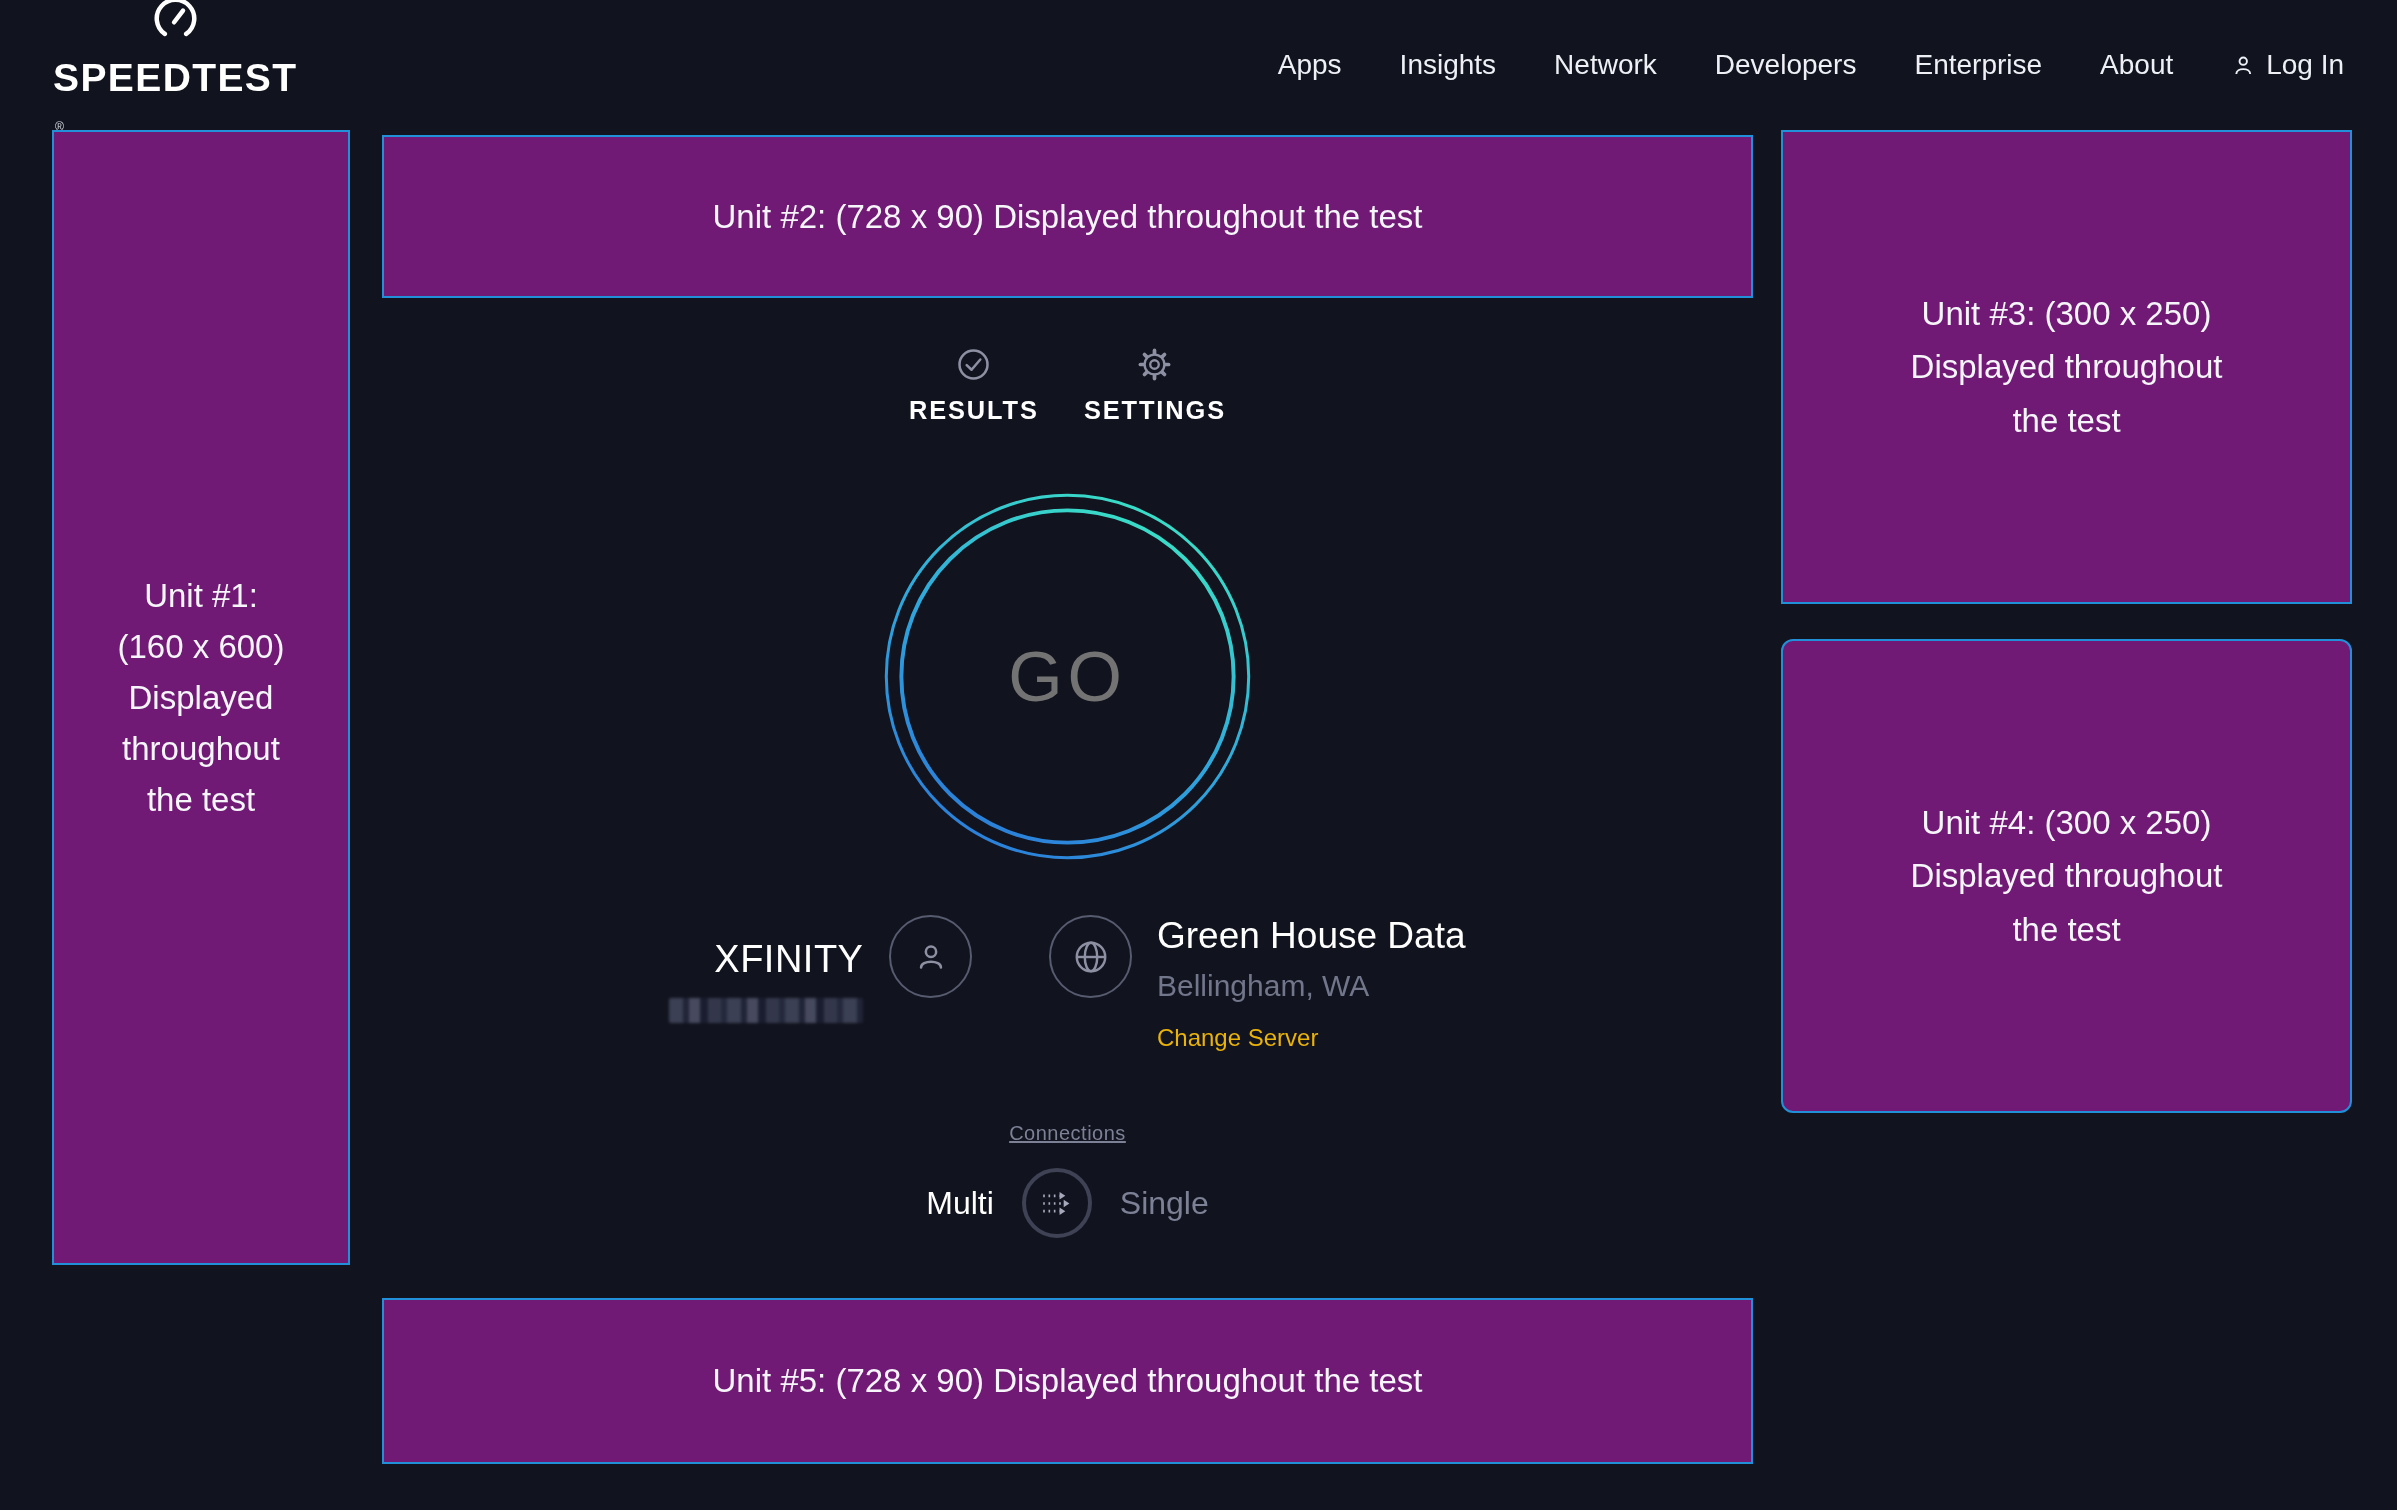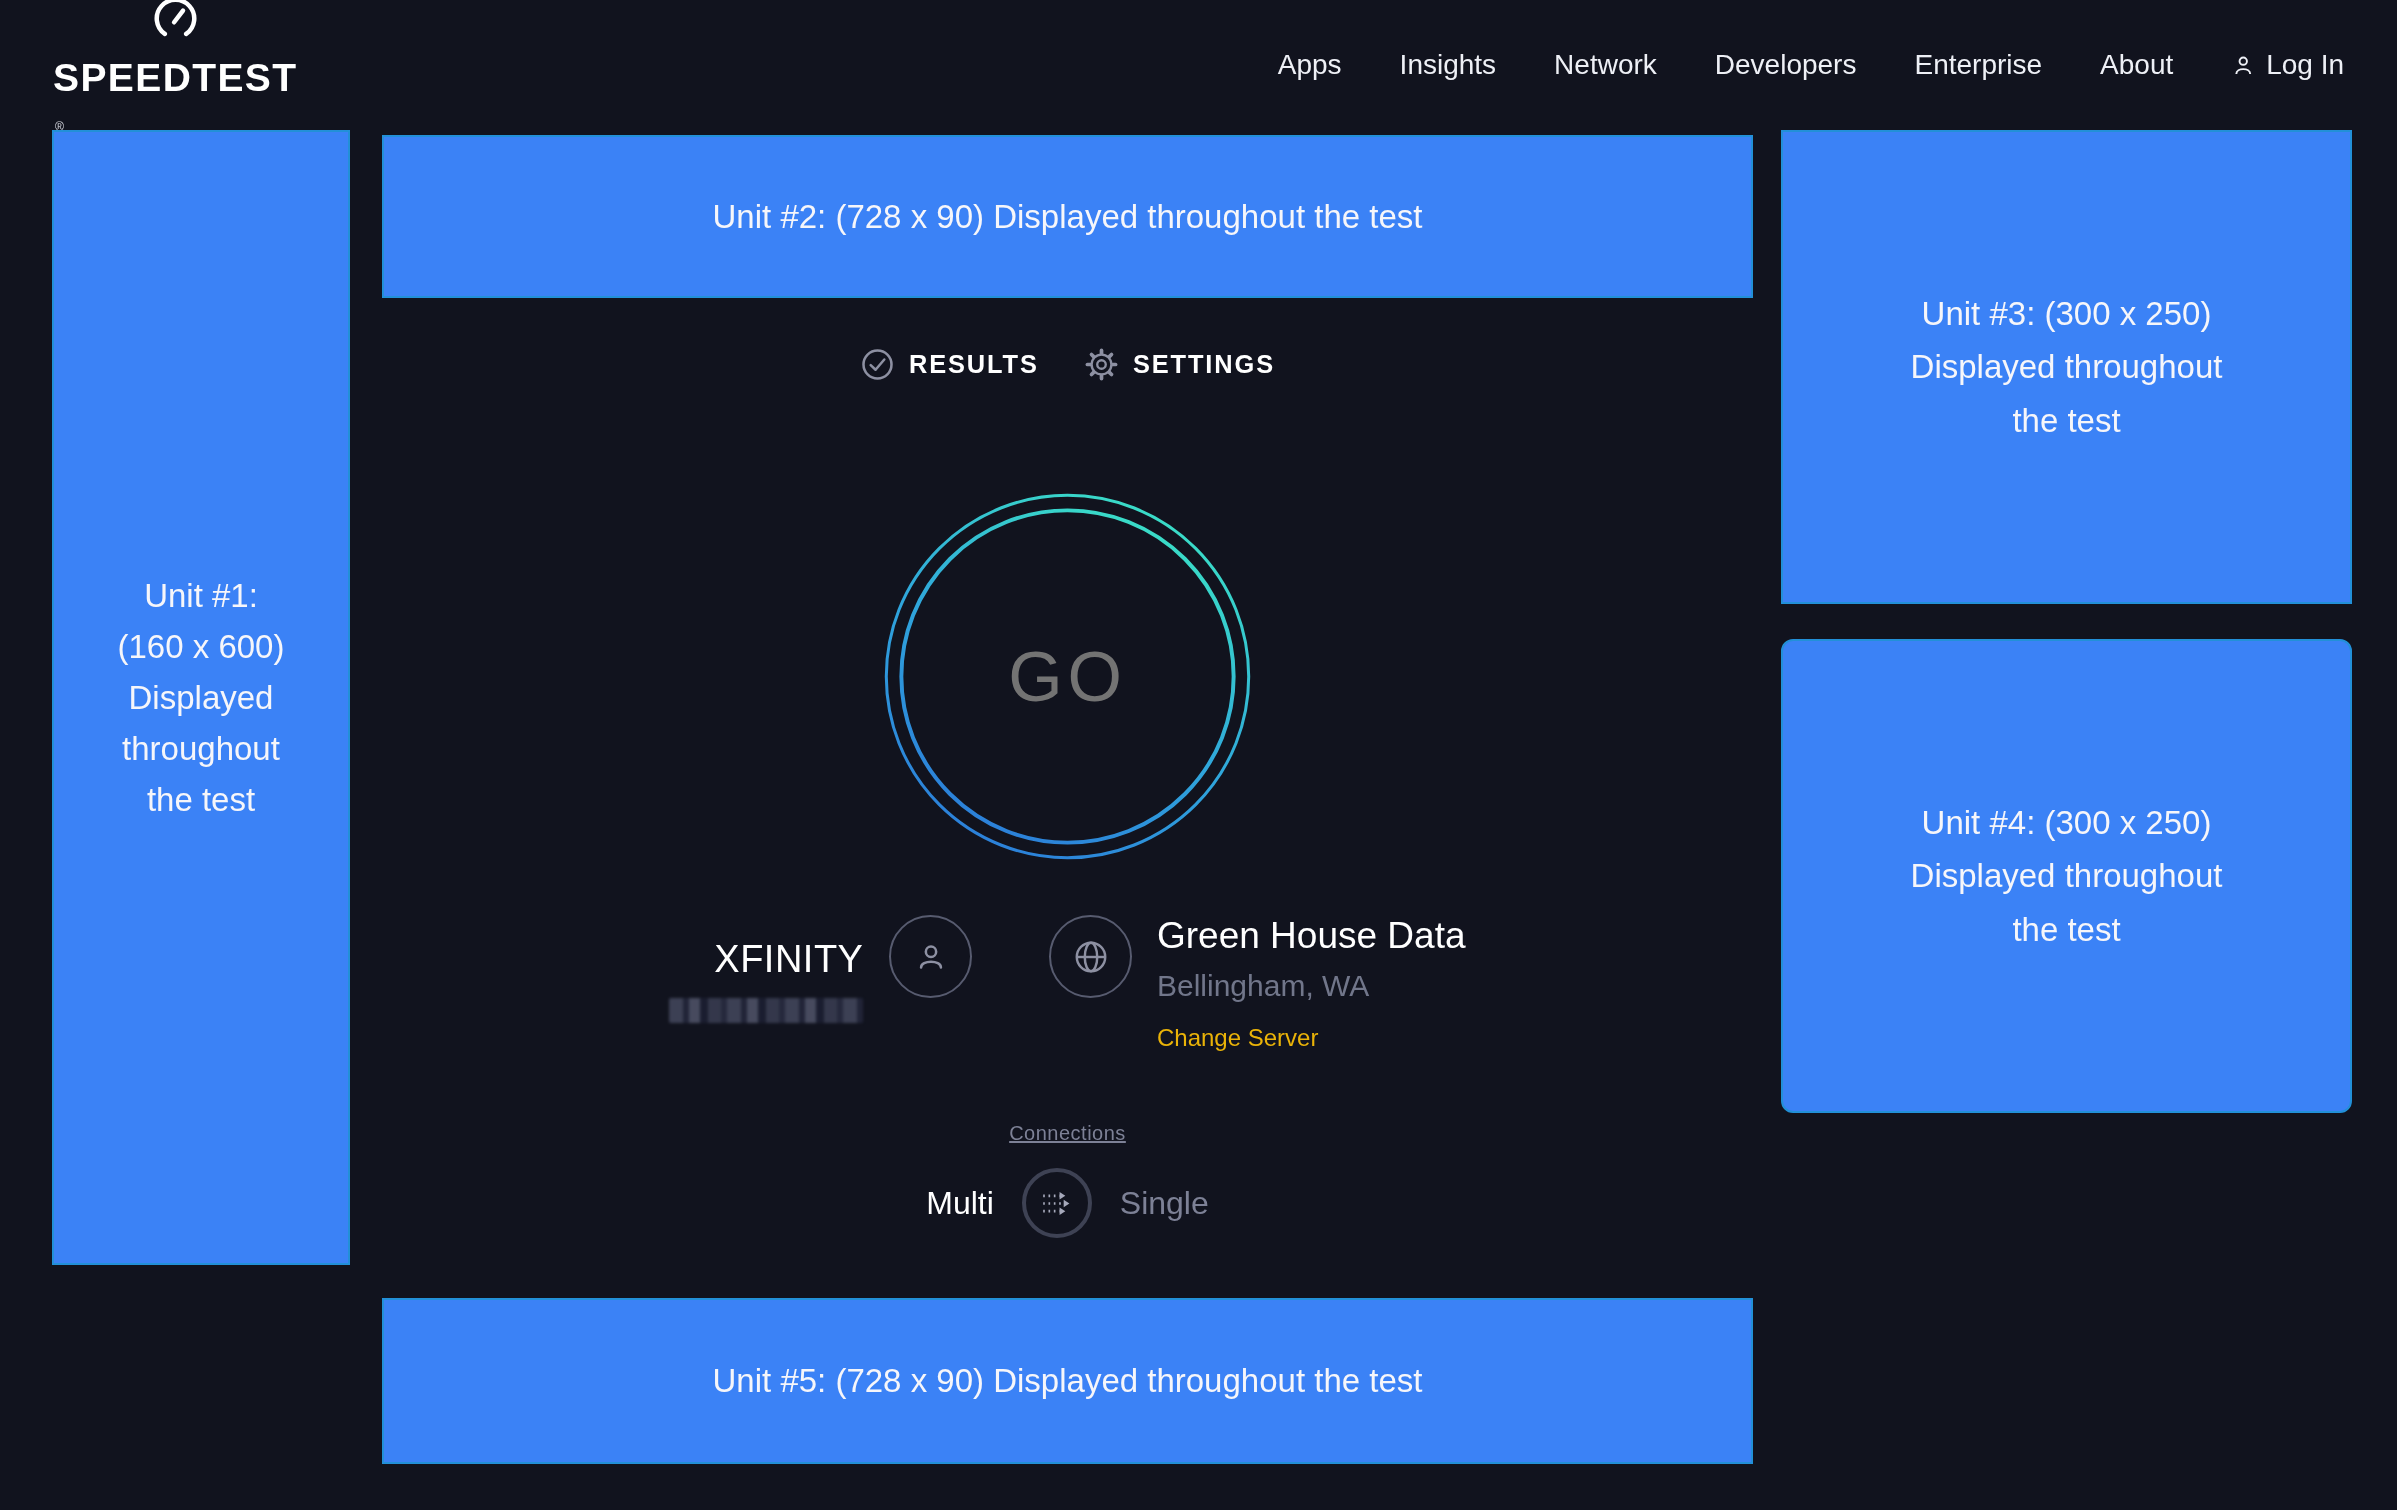--- a/index.html
+++ b/index.html
@@ -12,33 +12,33 @@
           padding:0 53px;box-sizing:border-box;}
   .logo{display:flex;align-items:center;gap:15px;cursor:pointer;flex-direction:column;}
   .logo-text{font-size:39px;font-weight:700;letter-spacing:1.4px;color:#fff;}
   .logo-tm{font-size:12.2px;color:#d8dae2;align-self:flex-start;margin:5.6px 0 0 1.9px;}
   .nav{display:flex;gap:58px;}
   .nav-item{font-size:28px;color:#eef0f6;cursor:pointer;}
   .login{display:flex;align-items:center;gap:10.4px;cursor:pointer;}
   .login .nav-item{cursor:pointer;}
 
   
-  .ad{position:absolute;background:#3b82f6;border:2.8px solid #2290d8;
+  .ad{position:absolute;background:#701a75;border:2.8px solid #2290d8;
       display:flex;align-items:center;justify-content:center;text-align:center;
       color:#f6f6fa;font-size:33px;line-height:1.55;box-sizing:border-box;}
   .ad-1{left:52px;top:130px;width:298px;height:1135px;}
   .ad-2{left:382px;top:135px;width:1371px;height:163px;}
   .ad-3{left:1781px;top:130px;width:571px;height:474px;line-height:1.62;}
   .ad-4{left:1781px;top:639px;width:571px;height:474px;line-height:1.62;border-radius:12px;}
   .ad-5{left:382px;top:1298px;width:1371px;height:166px;}
 
   
   .tabs{position:absolute;left:382px;top:347px;width:1371px;
         display:flex;justify-content:center;align-items:center;gap:45px;}
-  .tab{display:flex;align-items:center;gap:14px;cursor:pointer;}
+  .tab{display:flex;align-items:center;gap:14px;cursor:pointer;flex-direction:column;}
   .tab-label{font-size:25.4px;font-weight:700;letter-spacing:1.9px;color:#fff;}
 
   
   .go-wrap{position:absolute;left:883px;top:492px;width:369px;height:369px;cursor:pointer;}
   .go-label{position:absolute;left:0;top:0;width:100%;height:100%;
             display:flex;align-items:center;justify-content:center;
             font-size:70px;font-weight:400;letter-spacing:4.7px;color:#737373;}
 
   
   .provider{position:absolute;left:382px;top:915px;width:1371px;

